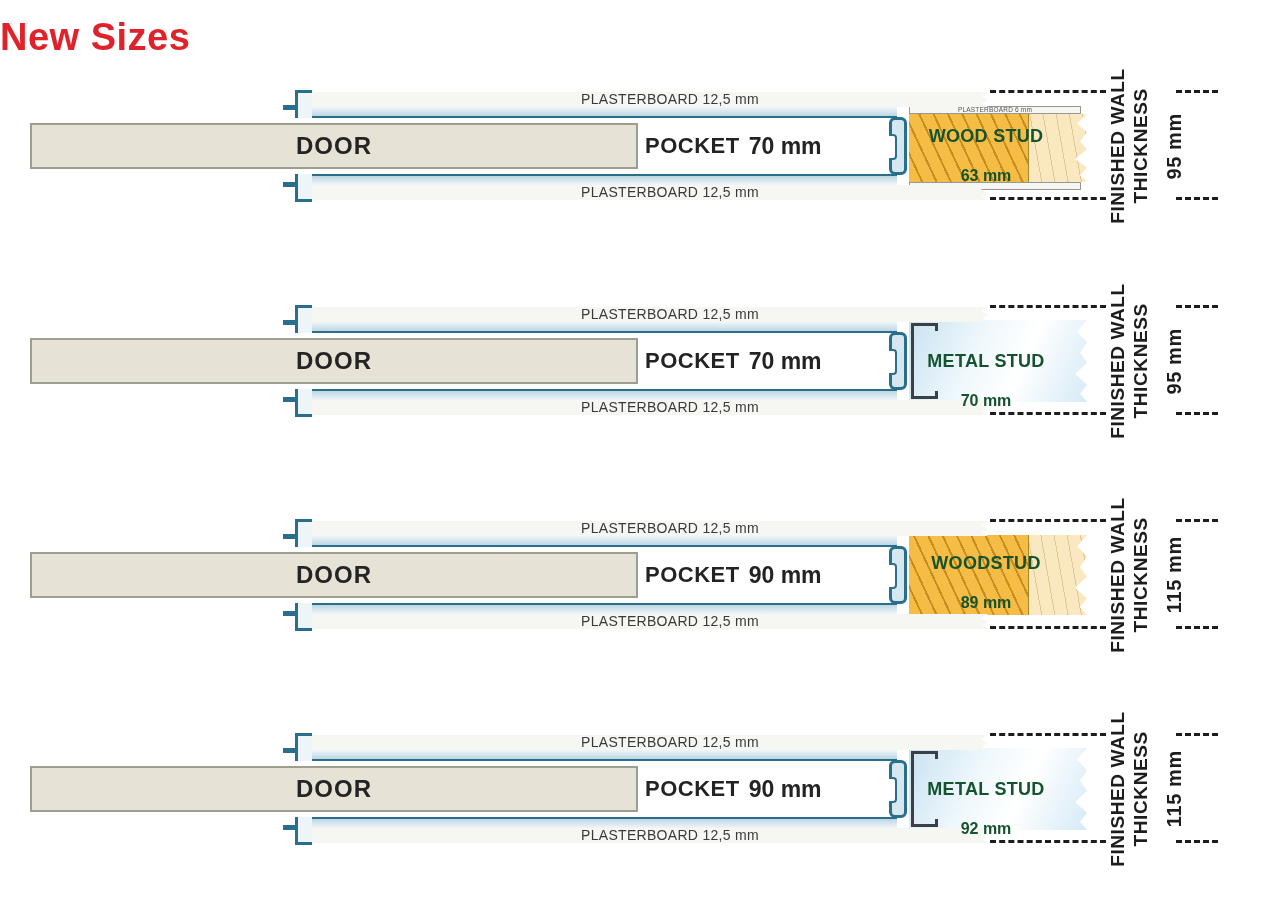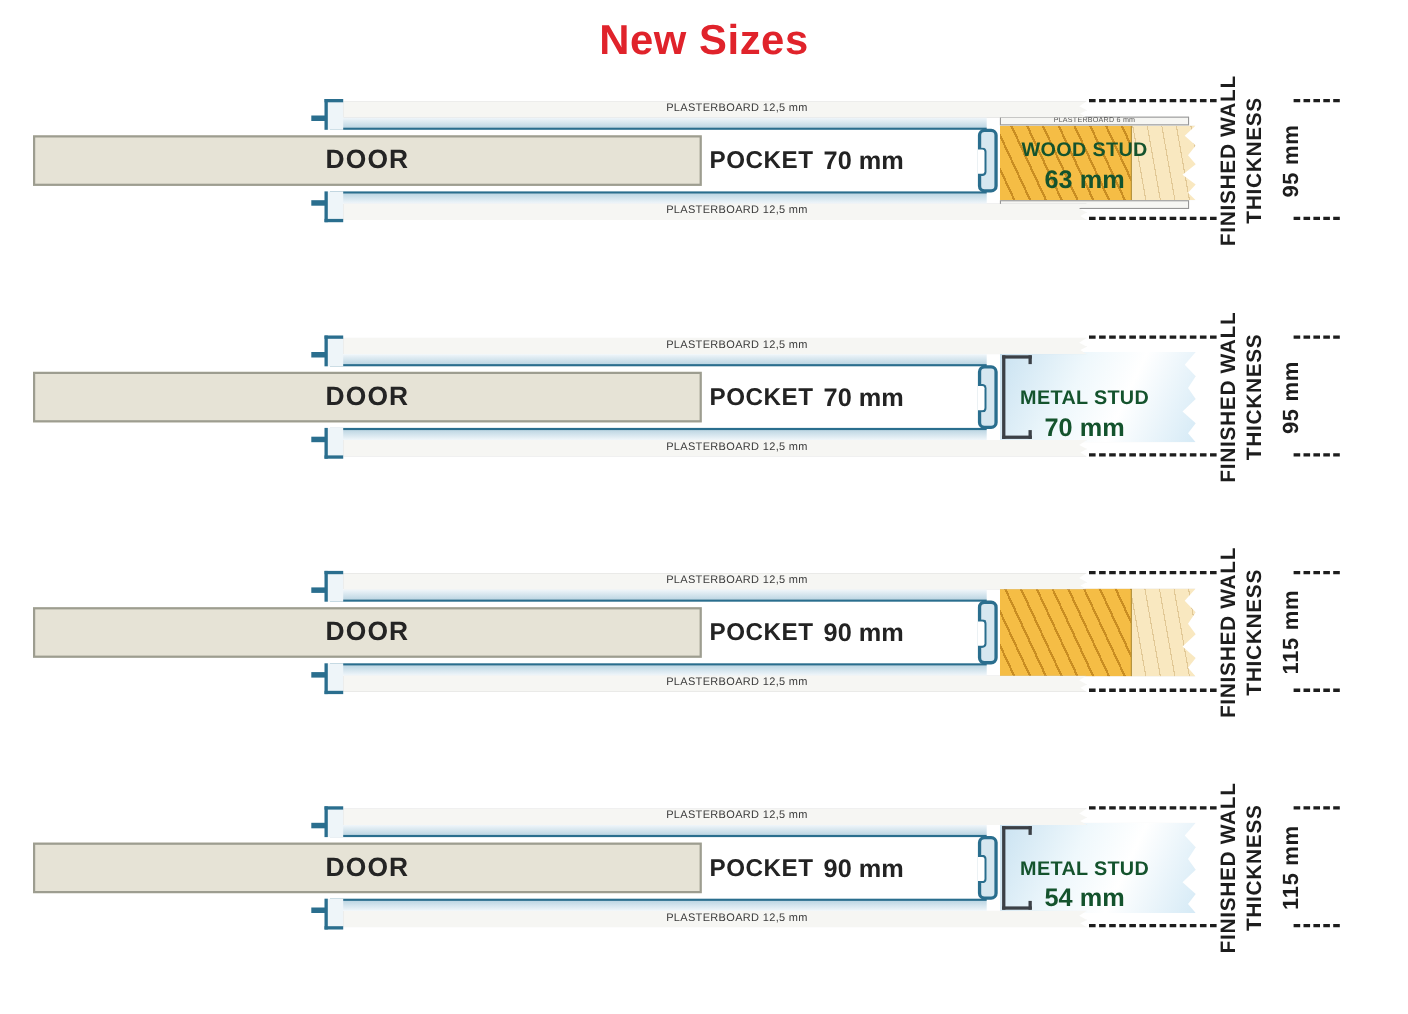--- a/index.html
+++ b/index.html
@@ -1,31 +1,31 @@
 <!DOCTYPE html>
 <html><head>
 <meta charset="utf-8">
 <style>
   html,body{margin:0;padding:0;background:#fff;}
   .canvas{position:relative;width:1280px;height:922px;background:#ffffff;
           font-family:"Liberation Sans",sans-serif;overflow:hidden;}
 
-  .title{position:absolute;top:16px;left:0;width:100%;text-align:center;
+  .title{position:absolute;top:16px;left:0;width:100%;
          font-size:38px;font-weight:bold;color:#e0232b;letter-spacing:.5px;}
 
   .row{position:absolute;left:0;width:1280px;height:108px;}
   .row-1{top:92px;} .row-2{top:307px;} .row-3{top:521px;} .row-4{top:735px;}
 
   
   .pb{position:absolute;left:312px;width:676px;height:15px;background:#f6f6f3;
       z-index:3;
       clip-path:polygon(0 0,100% 0,calc(100% - 7px) 30%,100% 55%,calc(100% - 6px) 75%,100% 100%,0 100%);
       filter:drop-shadow(0 0 .7px #8a8a8a) drop-shadow(0 0 .4px #8a8a8a);}
   .pb.top{top:0;} .pb.bottom{top:93px;}
-  .pb-label{font-size:10px;color:#3a3a3a;text-align:center;line-height:14px;
+  .pb-label{font-size:14px;color:#3a3a3a;text-align:center;line-height:14px;
             letter-spacing:.3px;padding-left:40px;}
 
   
   .liner{position:absolute;left:300px;width:597px;height:11px;z-index:3;box-sizing:border-box;}
   .liner.top{top:15px;background:linear-gradient(#f0f6fa,#bdd6e3);border-bottom:2.5px solid #2a6e8e;}
   .liner.bottom{top:82px;background:linear-gradient(#bdd6e3,#f0f6fa);border-top:2.5px solid #2a6e8e;}
 
   
   .hook{position:absolute;width:17px;height:28px;box-sizing:border-box;z-index:4;background:#eef5f9;}
   .hook.top{left:295px;top:-2px;border:3px solid #2a6e8e;border-right:none;border-bottom:none;}
@@ -75,21 +75,21 @@
   .thin-strip .tiny{font-size:6.5px;line-height:6px;color:#555;letter-spacing:.2px;}
 
   .bracket{position:absolute;left:2px;top:3px;width:27px;height:76px;box-sizing:border-box;
       border-left:3px solid #3b4046;border-top:3px solid #3b4046;border-bottom:3px solid #3b4046;}
   .bracket .tick{position:absolute;width:3px;height:8px;background:#3b4046;right:0;}
   .bracket .tick.t{top:-3px;} .bracket .tick.b{bottom:-3px;}
 
   .stud-label{position:absolute;left:906px;width:160px;z-index:5;text-align:center;
       color:#14532d;font-weight:800;}
   .stud-label .l1{font-size:18px;letter-spacing:.3px;}
-  .stud-label .l2{font-size:23px;margin-top:3px;}
+  .stud-label .l2{font-size:16px;margin-top:20px;}
   .stud-label.wood-63{top:34px;} .stud-label.wood-89{top:32px;} .stud-label.metal{top:44px;}
 
   
   .dash{position:absolute;height:0;border-top:3.5px dashed #1d1d1d;z-index:5;}
   .dash.long{left:990px;width:116px;}
   .dash.short{left:1176px;width:42px;}
   .dash.top{top:-2px;} .dash.bottom{top:105px;}
 
   
   .wall{position:absolute;left:1106px;top:54px;transform:translateY(-50%);
@@ -212,20 +212,24 @@
     <div class="hook-tab top"></div>
     <div class="hook-tab bottom"></div>
     <div class="door">DOOR</div>
     <div class="pocket-label">
       <span class="w1">POCKET</span>
       <span class="w2">90 mm</span>
     </div>
     <div class="end-channel">
         <div class="notch"></div>
       </div>
+    <div class="stud-label wood-89">
+      <div class="l1">WOODSTUD</div>
+      <div class="l2">89 mm</div>
+    </div>
     <div class="dash long top"></div>
     <div class="dash long bottom"></div>
     <div class="dash short top"></div>
     <div class="dash short bottom"></div>
     <div class="wall">
       <span class="vtext">FINISHED WALL</span>
       <span class="vtext">THICKNESS</span>
       <span class="wall-size">115 mm</span>
     </div>
   </div>
@@ -253,21 +257,21 @@
     <div class="door">DOOR</div>
     <div class="pocket-label">
       <span class="w1">POCKET</span>
       <span class="w2">90 mm</span>
     </div>
     <div class="end-channel">
         <div class="notch"></div>
       </div>
     <div class="stud-label metal">
       <div class="l1">METAL STUD</div>
-      <div class="l2">54 mm</div>
+      <div class="l2">92 mm</div>
     </div>
     <div class="dash long top"></div>
     <div class="dash long bottom"></div>
     <div class="dash short top"></div>
     <div class="dash short bottom"></div>
     <div class="wall">
       <span class="vtext">FINISHED WALL</span>
       <span class="vtext">THICKNESS</span>
       <span class="wall-size">115 mm</span>
     </div>

